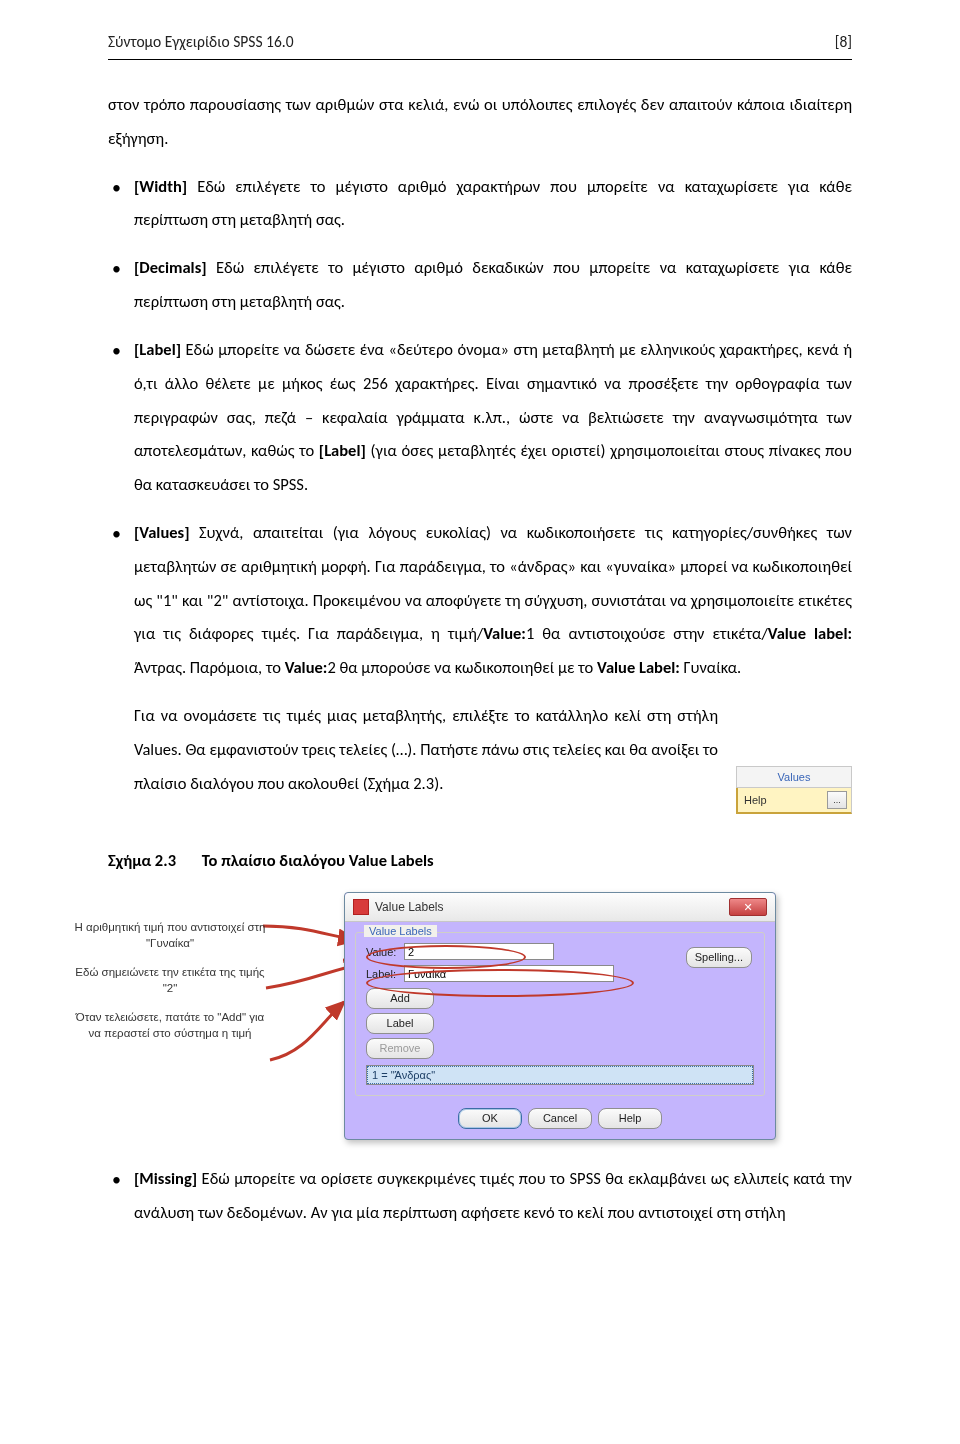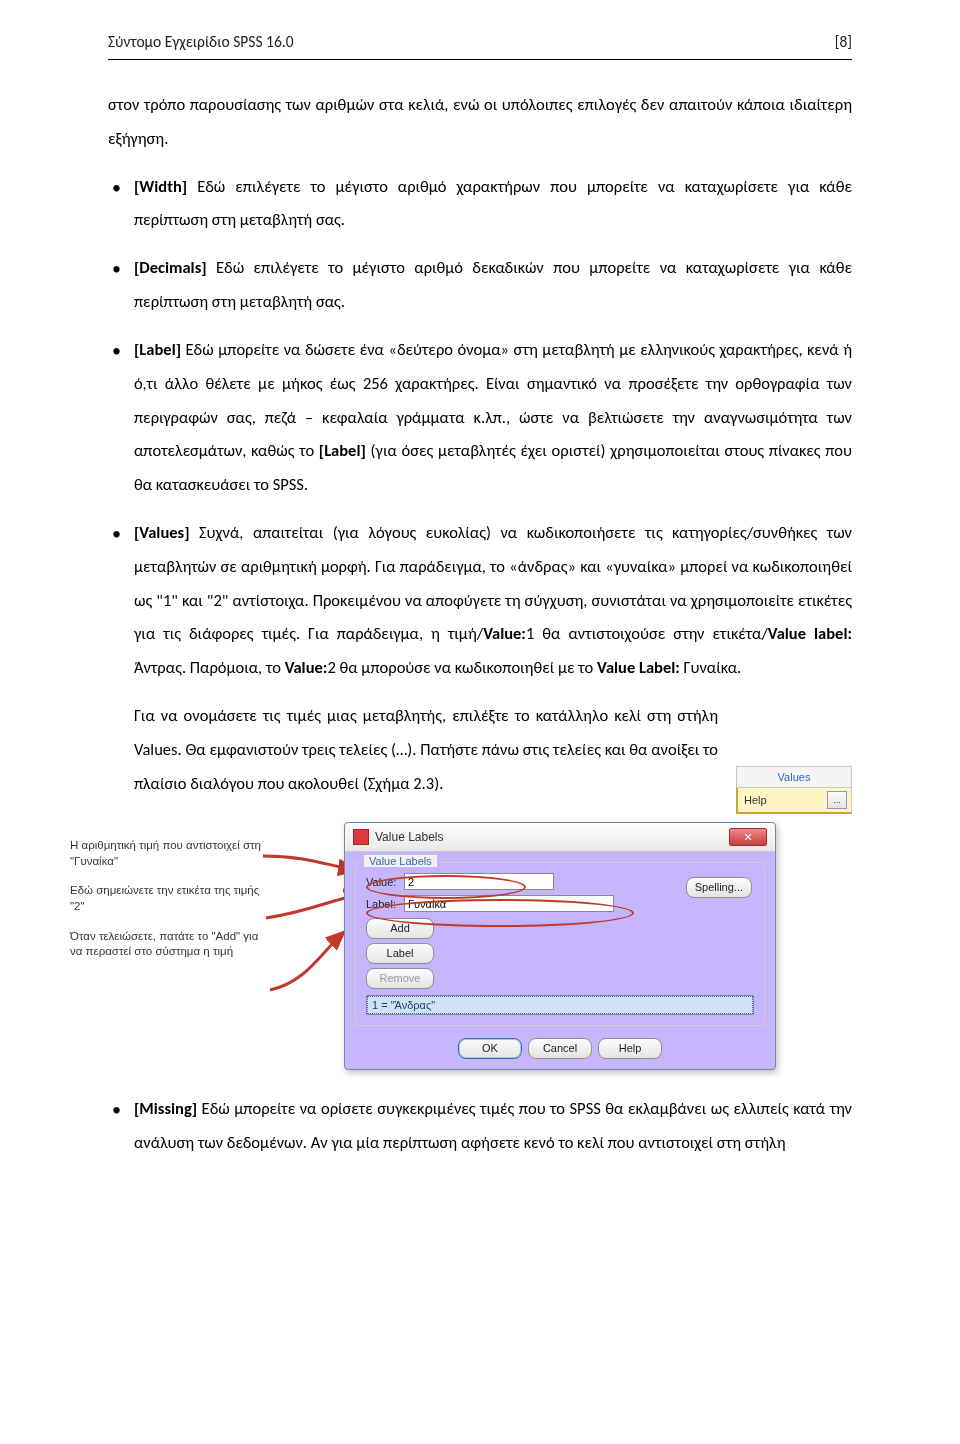--- a/index.html
+++ b/index.html
@@ -117,26 +117,26 @@
   .fig-heading span.tab { display: inline-block; width: 90px; }
   .figure-wrap {
     display: flex;
     justify-content: center;
     margin: 8px 0 22px 0;
     position: relative;
   }
   .annotations {
     position: absolute;
     left: -38px;
-    top: 16px;
+    top: 28px;
     width: 200px;
     font-family: Tahoma, Arial, sans-serif;
     font-size: 11.5px;
     color: #353535;
-    text-align: left;
+    text-align: center;
     line-height: 1.35;
   }
   .annotations .ann {
     margin-bottom: 14px;
   }
   .dialog {
     width: 430px;
     background: #c4b5fd;
     border: 1px solid #6d8aa0;
     box-shadow: 2px 3px 6px rgba(0,0,0,.25);
@@ -327,20 +327,24 @@
     <p class="body-text para left">Για να ονομάσετε τις τιμές μιας μεταβλητής, επιλέξτε το κατάλληλο κελί στη στήλη Values. Θα εμφανιστούν τρεις τελείες (…). Πατήστε πάνω στις τελείες και θα ανοίξει το πλαίσιο διαλόγου που ακολουθεί (Σχήμα 2.3).</p>
     <div class="values-snippet">
       <div class="vs-head">Values</div>
       <div class="vs-cell">
         <span class="vs-text">Help</span>
         <span class="vs-btn">...</span>
       </div>
     </div>
   </div>
 
+  <div class="body-text fig-heading">
+    <span class="bold tab">Σχήμα 2.3</span>
+    <span class="bold">Το πλαίσιο διαλόγου Value Labels</span>
+  </div>
 
   <div class="figure-wrap">
     <svg class="arrows" width="700" height="260" viewBox="0 0 700 260">
       <defs>
         <marker id="ah" markerWidth="8" markerHeight="8" refX="6" refY="3" orient="auto">
           <path d="M0,0 L7,3 L0,6 Z" fill="#c0392b"></path>
         </marker>
       </defs>
       <path d="M155,34 C200,34 220,44 248,48" stroke="#c0392b" stroke-width="3" fill="none" marker-end="url(#ah)"></path>
       <path d="M158,96 C200,90 222,78 254,72" stroke="#c0392b" stroke-width="3" fill="none" marker-end="url(#ah)"></path>

